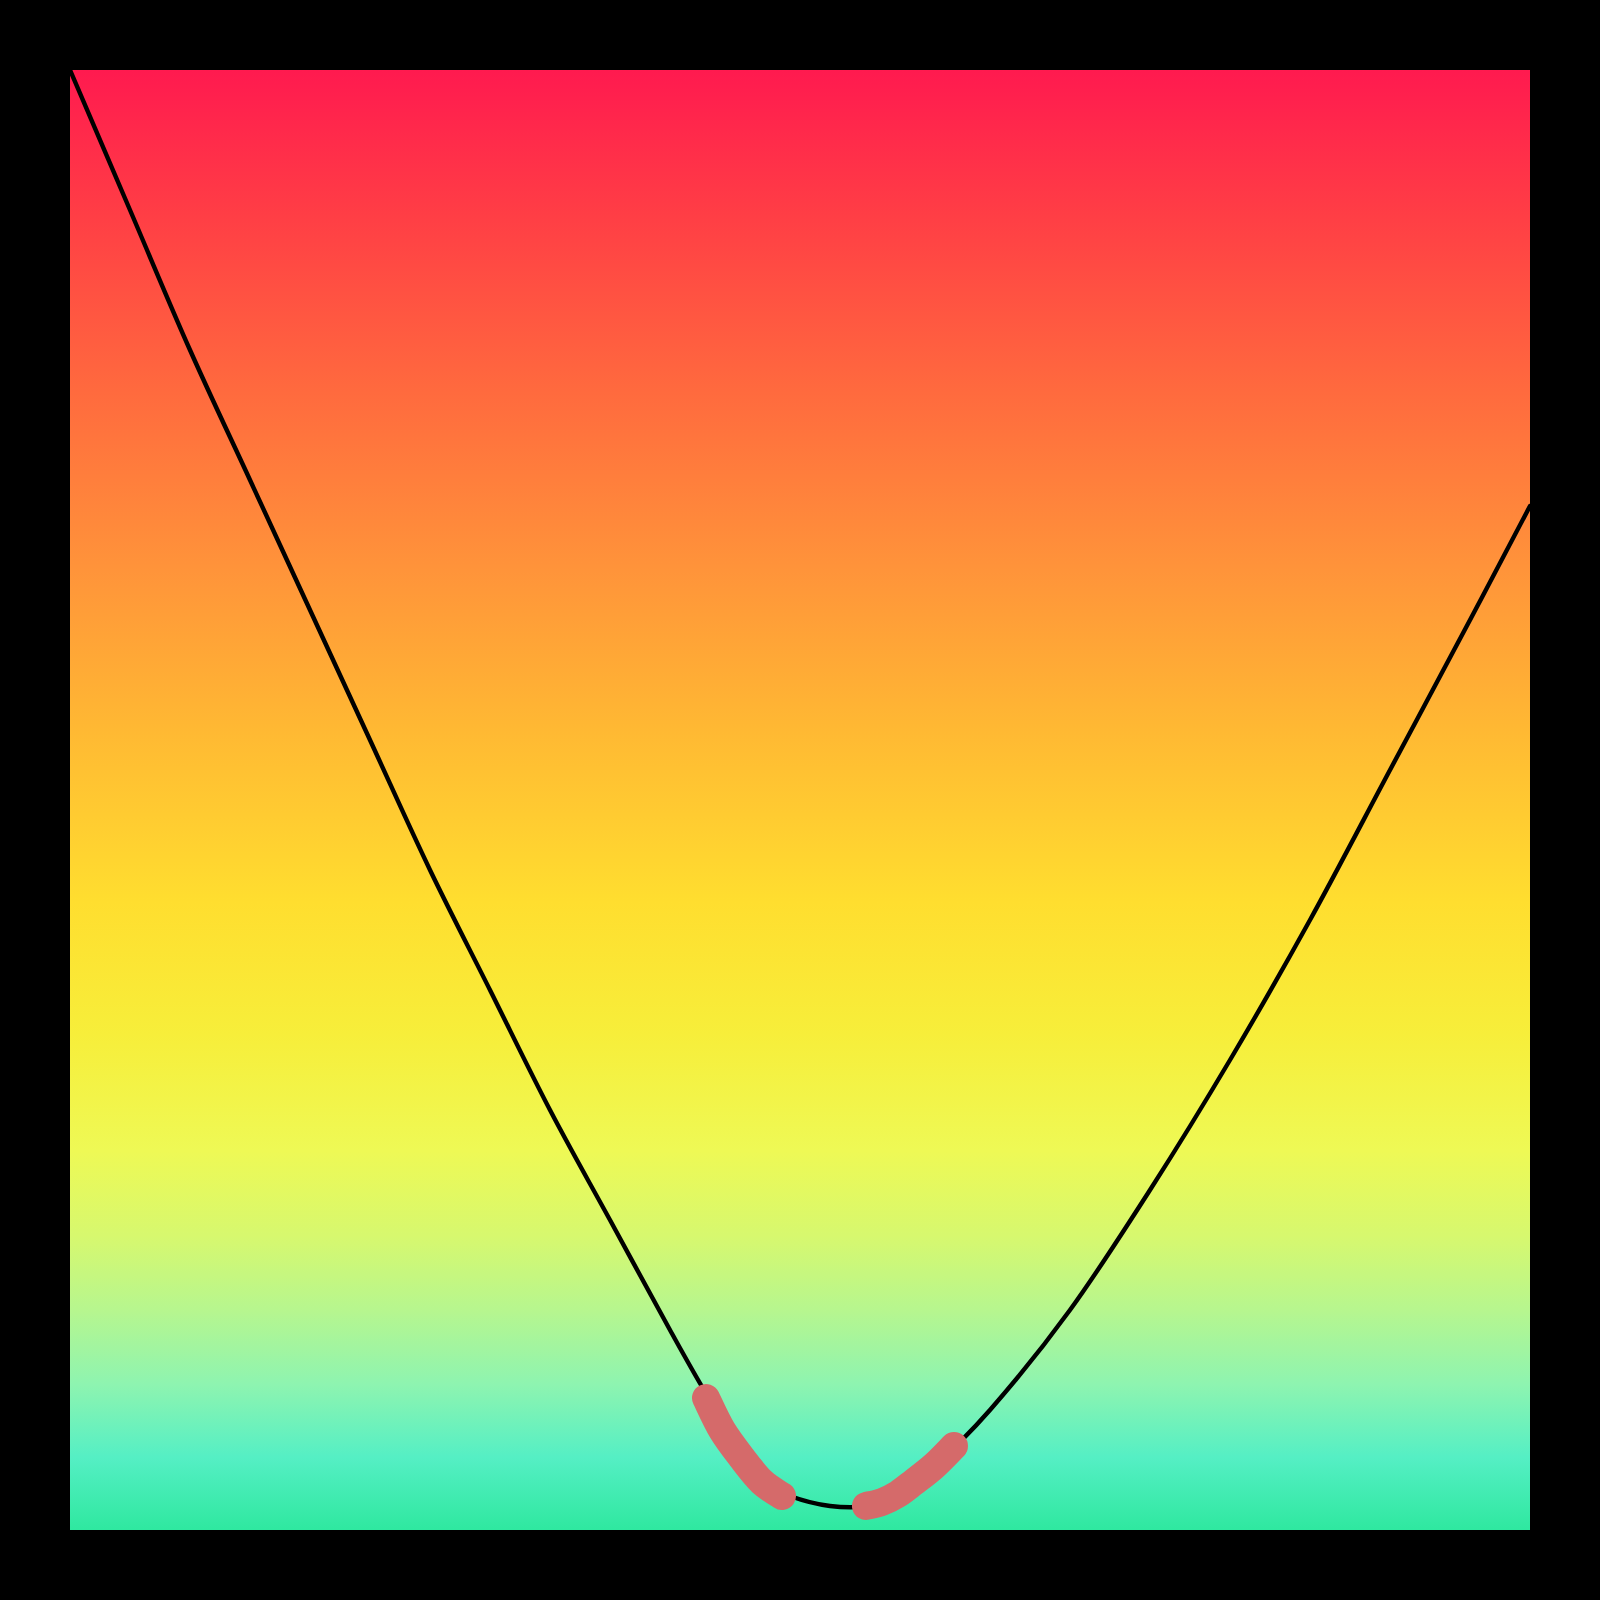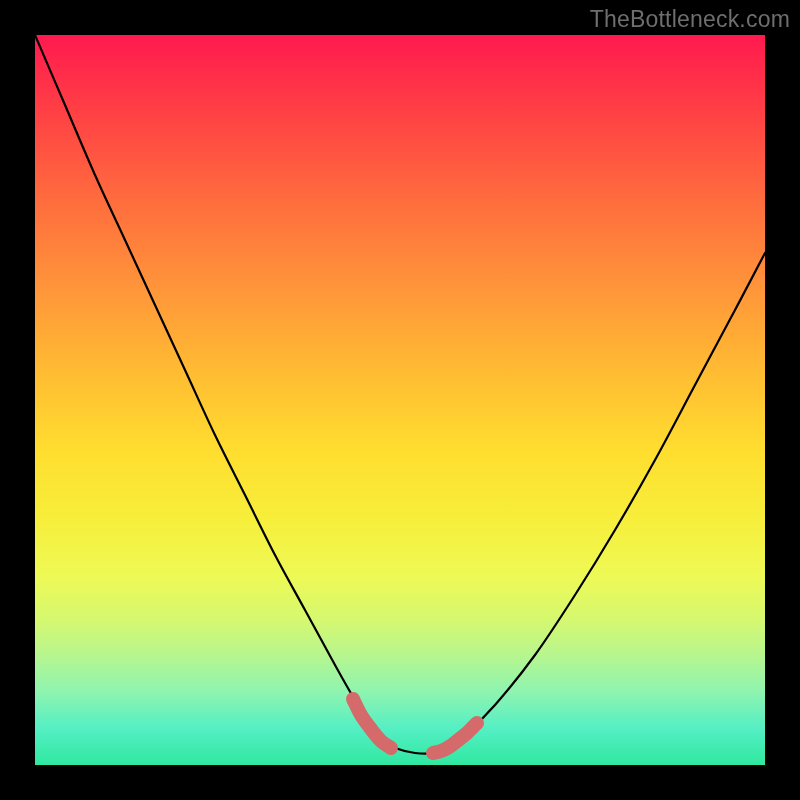--- a/index.html
+++ b/index.html
@@ -55,21 +55,20 @@
   svg {
     position: absolute;
     top: 0;
     left: 0;
   }
 </style>
 </head>
 <body>
 
 <div class="frame">
-  <div class="watermark">TheBottleneck.com</div>
 
   <div class="plot">
     <svg id="chart-svg" width="730" height="730" viewBox="0 0 730 730">
         <path d="M 0 0 C 5 11.666666666666666, 20 46.66666666666667, 30 70 C 40 93.33333333333333, 50 117.5, 60 140 C 70 162.5, 80 183.33333333333334, 90 205 C 100 226.66666666666666, 110 248.33333333333334, 120 270 C 130 291.6666666666667, 140 313.3333333333333, 150 335 C 160 356.6666666666667, 170 379.1666666666667, 180 400 C 190 420.8333333333333, 200 440, 210 460 C 220 480, 230 500.8333333333333, 240 520 C 250 539.1666666666666, 260 556.6666666666666, 270 575 C 280 593.3333333333334, 291.6666666666667 615, 300 630 C 308.3333333333333 645, 313.3333333333333 654.1666666666666, 320 665 C 326.6666666666667 675.8333333333334, 335 688, 340 695 C 345 702, 346.6666666666667 704, 350 707 C 353.3333333333333 710, 355 711.1666666666666, 360 713 C 365 714.8333333333334, 373.3333333333333 717.1666666666666, 380 718 C 386.6666666666667 718.8333333333334, 395 718.6666666666666, 400 718 C 405 717.3333333333334, 405 717, 410 714 C 415 711, 421.6666666666667 707.3333333333334, 430 700 C 438.3333333333333 692.6666666666666, 448.3333333333333 683.3333333333334, 460 670 C 471.6666666666667 656.6666666666666, 486.6666666666667 638.3333333333334, 500 620 C 513.3333333333334 601.6666666666666, 526.6666666666666 580.8333333333334, 540 560 C 553.3333333333334 539.1666666666666, 566.6666666666666 517.5, 580 495 C 593.3333333333334 472.5, 606.6666666666666 449.1666666666667, 620 425 C 633.3333333333334 400.8333333333333, 646.6666666666666 375, 660 350 C 673.3333333333334 325, 688.3333333333334 297, 700 275 C 711.6666666666666 253, 725 227.5, 730 218" fill="none" stroke="#000000" stroke-width="2.2" stroke-linecap="round"></path>
         <path d="M 318 664 C 319.3333333333333 666.6666666666666, 323 675, 326 680 C 329 685, 332.6666666666667 689.6666666666666, 336 694 C 339.3333333333333 698.3333333333334, 342.6666666666667 702.8333333333334, 346 706 C 349.3333333333333 709.1666666666666, 354.3333333333333 711.8333333333334, 356 713" fill="none" stroke="#d56a6a" stroke-width="14" stroke-linecap="round"></path>
         <path d="M 398 718 C 399.3333333333333 717.6666666666666, 403.3333333333333 717, 406 716 C 408.6666666666667 715, 411.3333333333333 713.6666666666666, 414 712 C 416.6666666666667 710.3333333333334, 419 708.3333333333334, 422 706 C 425 703.6666666666666, 428.6666666666667 701, 432 698 C 435.3333333333333 695, 440.3333333333333 689.6666666666666, 442 688" fill="none" stroke="#d56a6a" stroke-width="14" stroke-linecap="round"></path>
       </svg>
   </div>
 </div>
 

